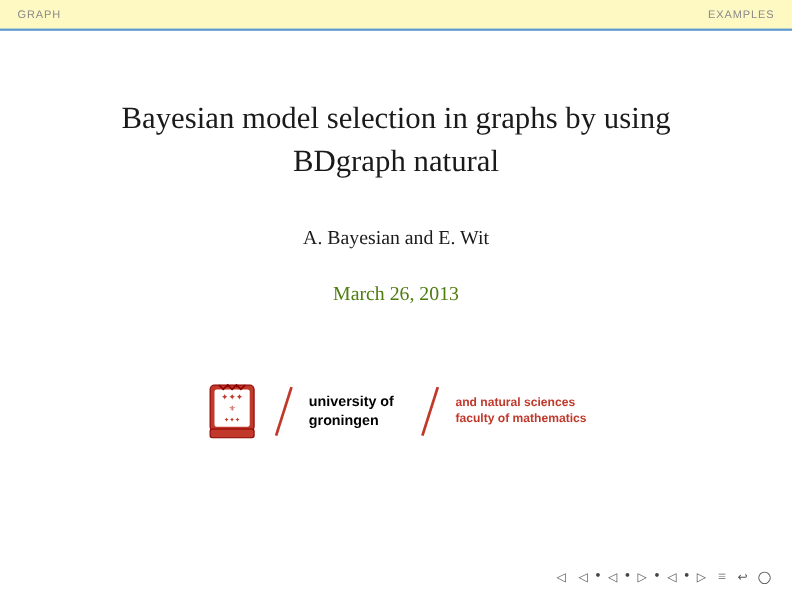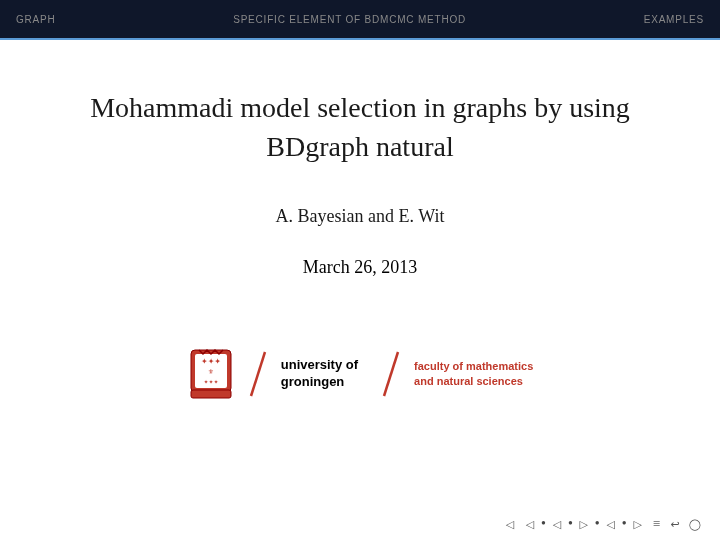--- a/index.html
+++ b/index.html
@@ -12,22 +12,22 @@
       overflow: hidden;
       position: relative;
     }
 
     
     .top-nav {
       position: absolute;
       top: 0;
       left: 0;
       right: 0;
-      height: 40px;
-      background: #0f172a;
+      height: 28px;
+      background: #fef9c3;
       border-bottom: 2px solid #5b9bd5;
       display: flex;
       align-items: center;
       justify-content: space-between;
       padding: 0 16px;
     }
 
     .nav-item {
       font-family: 'Arial', sans-serif;
       font-size: 10px;
@@ -62,21 +62,21 @@
 
     .authors {
       font-size: 18px;
       color: #1a1a1a;
       text-align: center;
       margin-bottom: 30px;
     }
 
     .date {
       font-size: 18px;
-      color: #000000;
+      color: #4d7c0f;
       text-align: center;
       margin-bottom: 50px;
     }
 
     
     .logo-section {
       display: flex;
       align-items: center;
       gap: 0;
       margin-top: 20px;
@@ -156,28 +156,27 @@
     .icon-symbol {
       font-size: 14px;
       color: #444;
     }
   </style>
 </head>
 <body>
 
 <div class="top-nav">
   <span class="nav-item">Graph</span>
-  <span class="nav-item">Specific element of BDMCMC method</span>
   <span class="nav-item">Examples</span>
 </div>
 
 <div class="main-content">
 
   <div class="slide-title">
-    <span>Mohammadi model selection in graphs by using</span><br>
+    <span>Bayesian model selection in graphs by using</span><br>
     <span>BDgraph natural</span>
   </div>
 
   <div class="authors">A. Bayesian and E. Wit</div>
 
   <div class="date">March 26, 2013</div>
 
   <div class="logo-section">
 
     <div class="coat-of-arms">
@@ -209,22 +208,22 @@
 
     <div class="faculty-section">
 
       <div class="slash-divider">
         <svg viewBox="0 0 22 48" xmlns="http://www.w3.org/2000/svg">
           <line x1="18" y1="2" x2="4" y2="46" stroke="#c0392b" stroke-width="2.5"></line>
         </svg>
       </div>
 
       <div class="faculty-name">
+        <div>and natural sciences</div>
         <div>faculty of mathematics</div>
-        <div>and natural sciences</div>
       </div>
     </div>
 
   </div>
 </div>
 
 <div class="bottom-nav">
   <div class="bottom-nav-icons">
     <span class="nav-icon">◁</span>
     <span class="nav-icon">◁</span>

